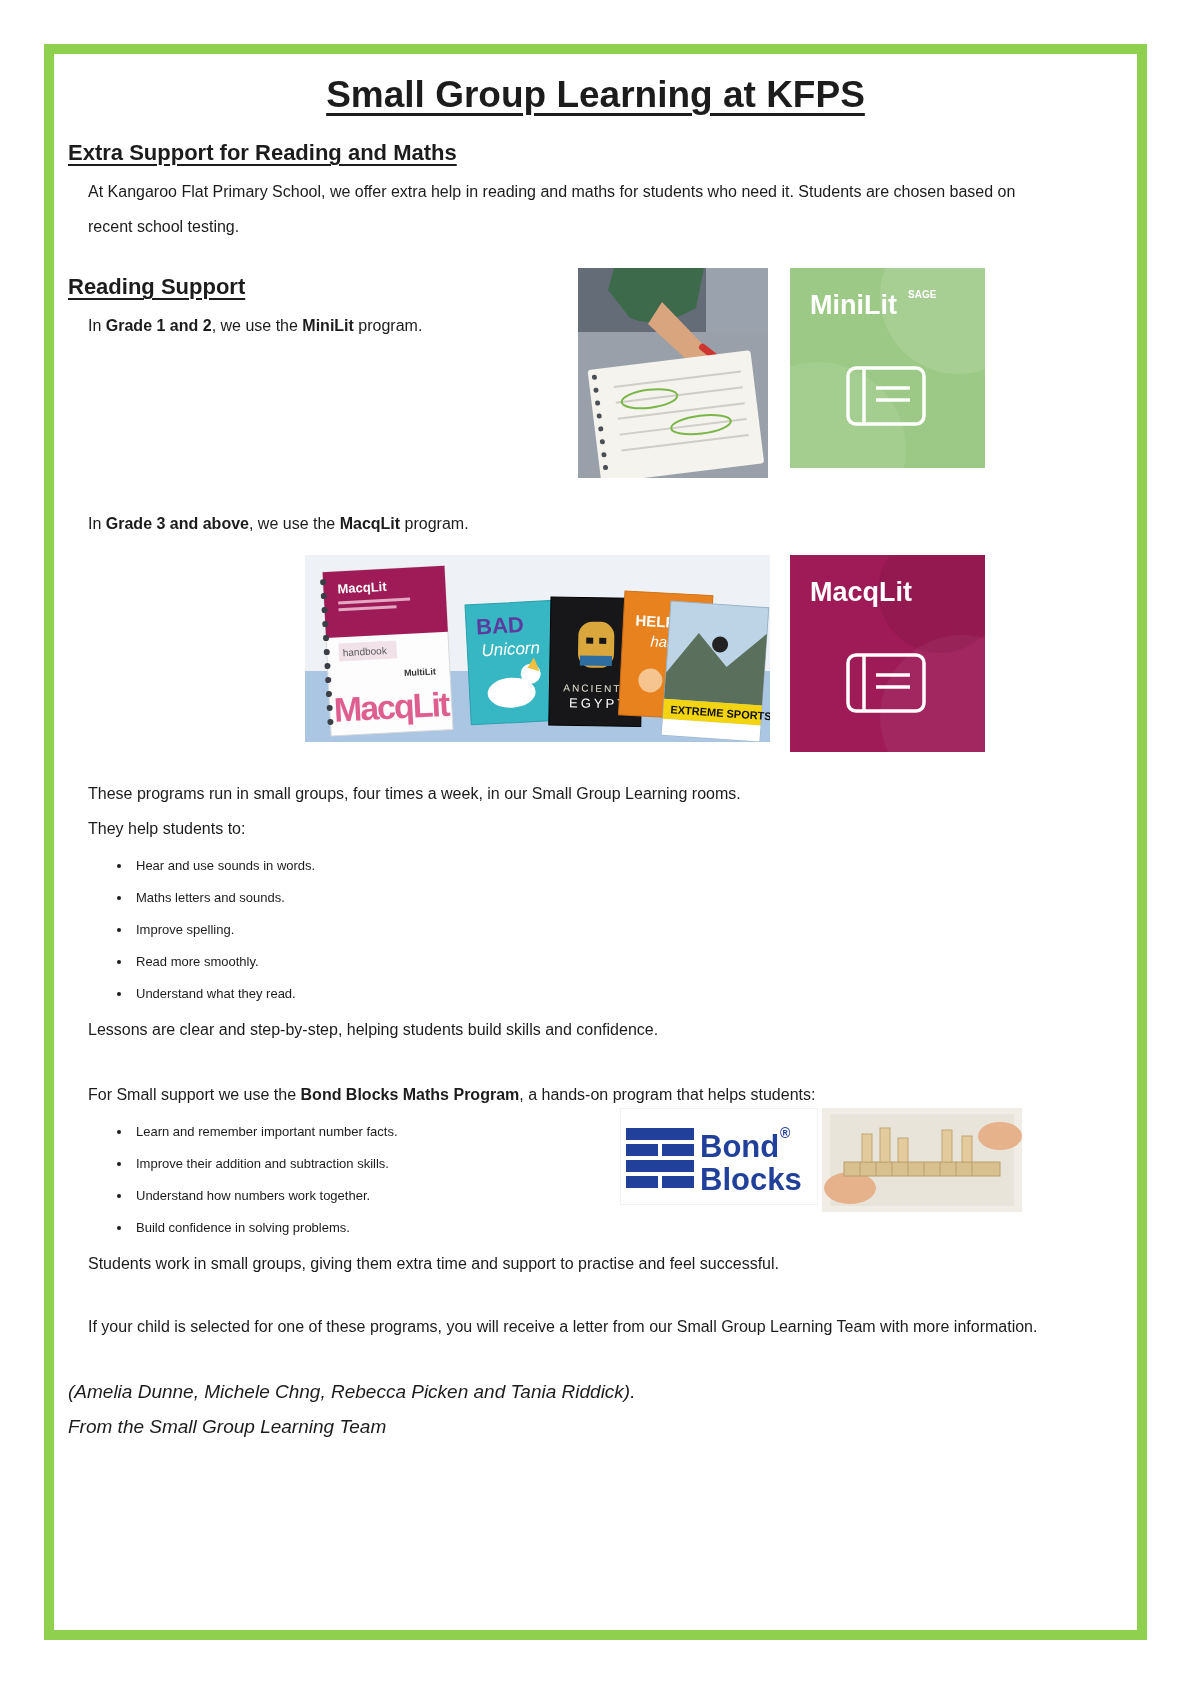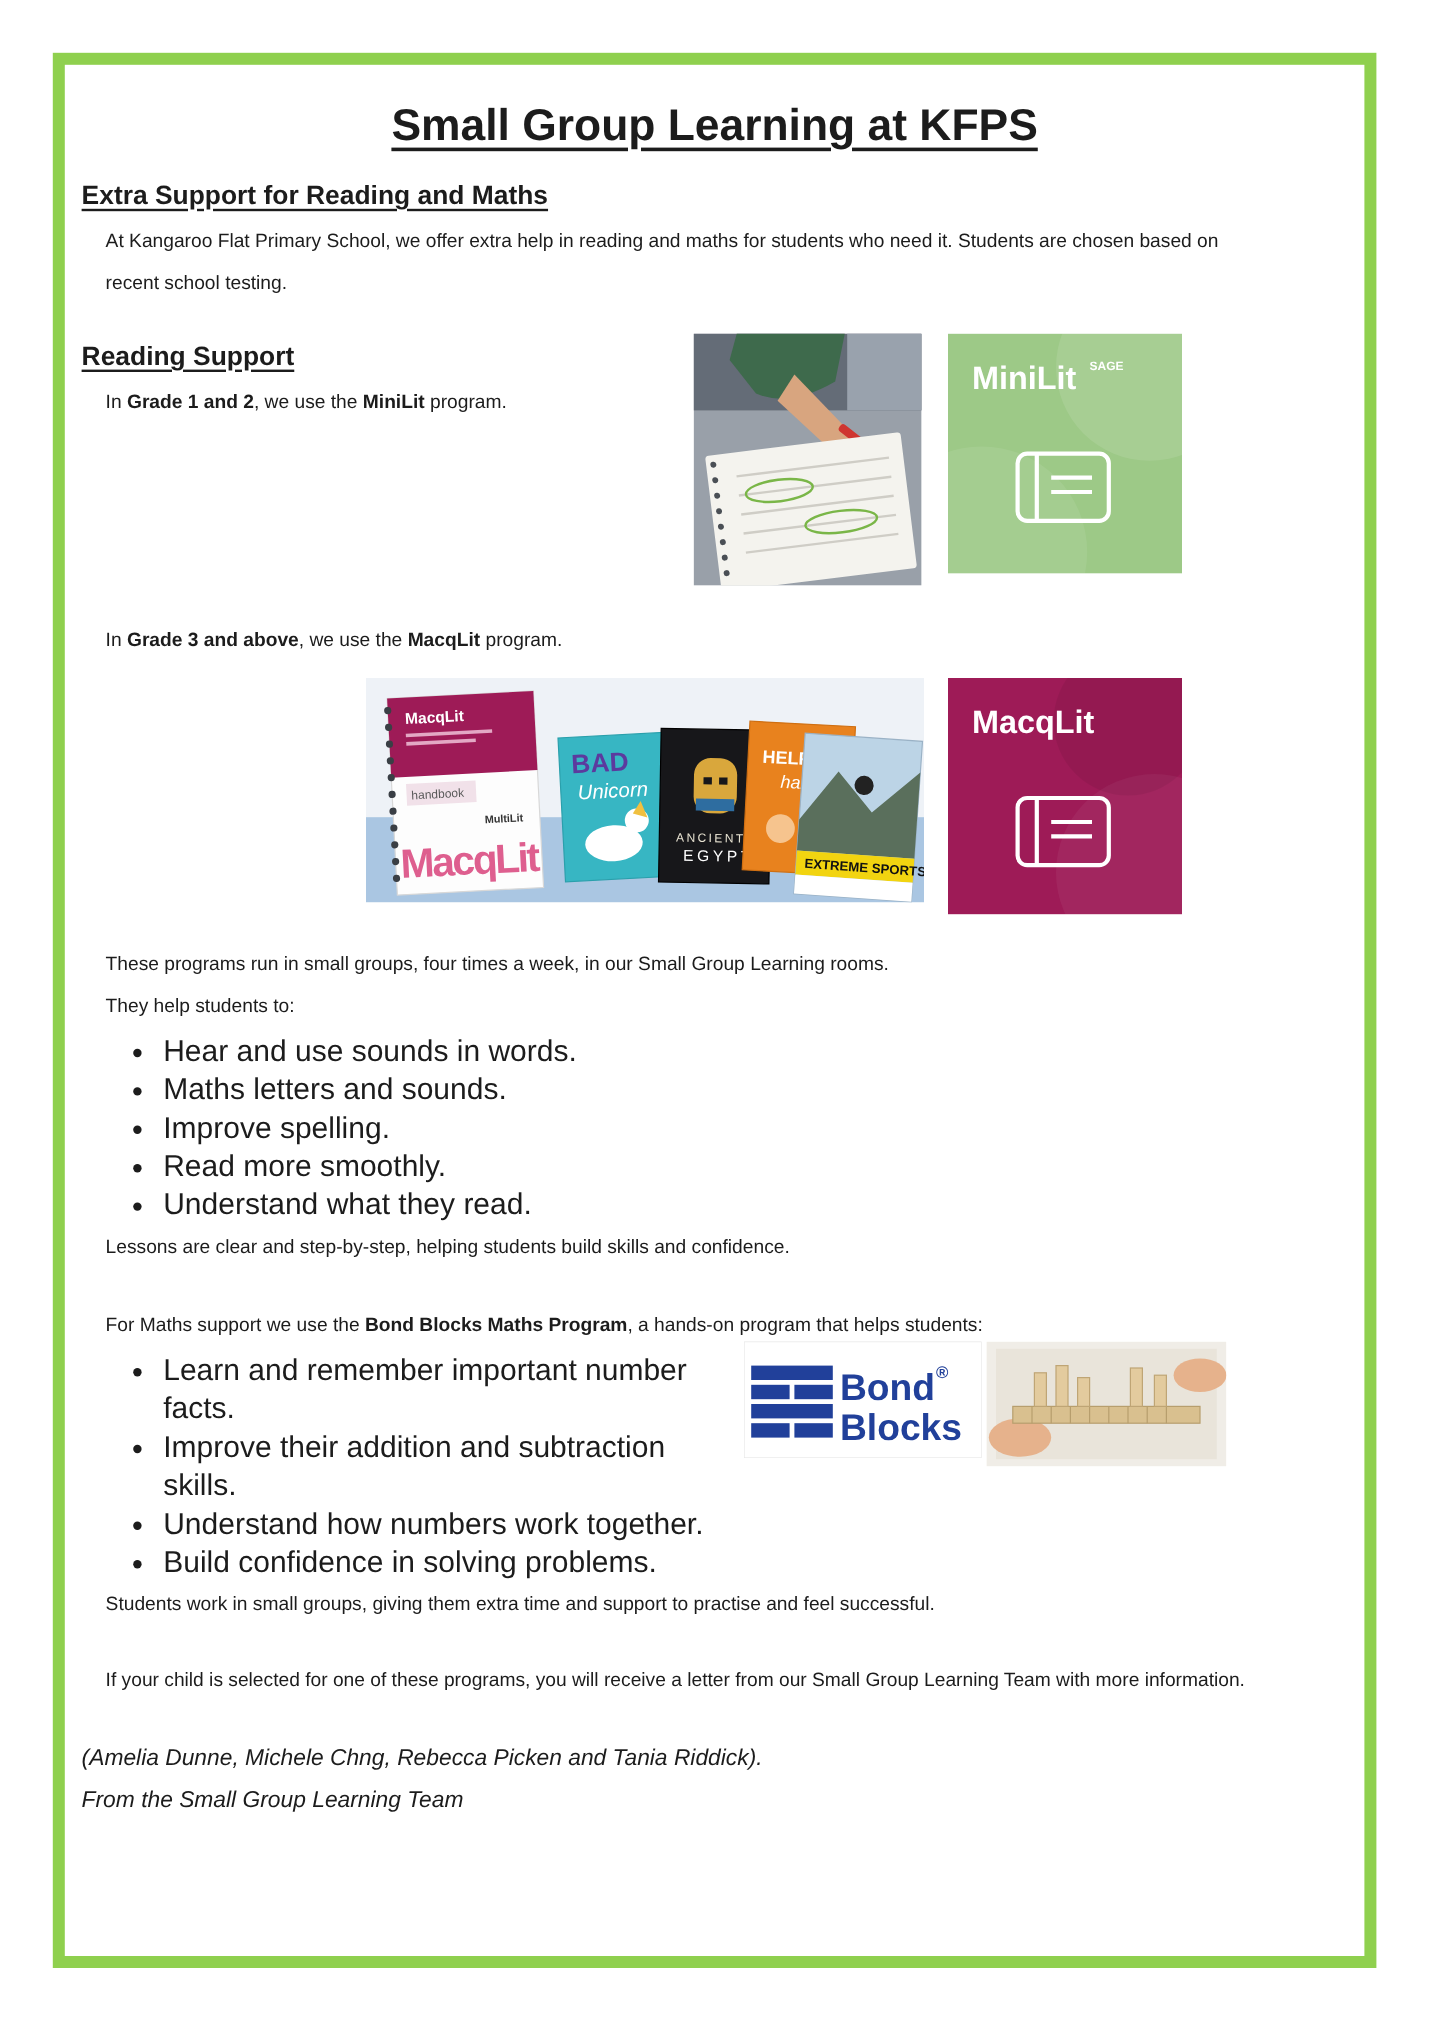--- a/index.html
+++ b/index.html
@@ -1,20 +1,20 @@
 <!DOCTYPE html>
 <html style="--border_green: #8fd04e; --minilit_green: #9dc987; --macqlit_maroon: #9e1b57; --bond_blue: #21409a;"><head>
 <meta charset="utf-8">
 <style>
   * { margin:0; padding:0; box-sizing:border-box; }
   html,body { width:1191px; height:1684px; background:#ffffff; overflow:hidden; }
   body { font-family:"Liberation Sans", sans-serif; color:#1c1c1c; position:relative; }
   .frame { position:absolute; left:44px; top:44px; right:44px; bottom:44px;
            border:10px solid var(--border_green, #8fd04e); background:#fff; }
-  .content { position:absolute; left:14px; right:14px; top:22px; }
+  .content { position:absolute; left:14px; right:14px; top:12px; }
 
   h1.doc-title { text-align:center; font-size:37px; font-weight:bold;
     text-decoration:underline; text-decoration-thickness:3px; text-underline-offset:6px;
     margin:8px 0 24px 0; }
   h2.sec { font-size:22px; font-weight:bold; text-decoration:underline;
     text-decoration-thickness:2px; text-underline-offset:4px; margin:0 0 8px 0; }
   p.copy { font-size:16px; line-height:35px; max-width:955px;margin-left:20px; }
   p.wide { max-width:1010px; }
   .b { font-weight:bold; }
 
@@ -22,21 +22,21 @@
   .intro-block p { margin-top:4px; }
 
   .reading-row { position:relative; min-height:218px; margin-bottom:6px; }
   .reading-text { width:500px; }
   .reading-images { position:absolute; left:510px; top:-6px; display:flex; gap:22px; align-items:flex-start; }
 
   .grade3-para { margin-top:14px; }
   .macqlit-row { margin-top:14px; margin-left:237px; display:flex; gap:20px; align-items:flex-start; }
 
   .groups-para { margin-top:24px; }
-  ul.bullets { list-style:disc; padding-left:64px; font-size:25px; line-height:32px; margin:4px 0 2px 0; }
+  ul.bullets { list-style:disc; padding-left:64px; font-size:13px; line-height:32px; margin:4px 0 2px 0; }
   ul.bullets li { padding-left:4px; }
 
   .maths-section { margin-top:30px; }
   .maths-row { position:relative; }
   .maths-row ul.bullets { width:540px; }
   .maths-images { position:absolute; left:552px; top:-8px; display:flex; gap:4px; align-items:flex-start; }
 
   .after-bullets { margin-top:2px; }
   .closing-para { margin-top:28px; }
   .signoff { margin-top:30px; }
@@ -196,21 +196,21 @@
       <li>Hear and use sounds in words.</li>
       <li>Maths letters and sounds.</li>
       <li>Improve spelling.</li>
       <li>Read more smoothly.</li>
       <li>Understand what they read.</li>
     </ul>
 
     <p class="copy after-bullets">Lessons are clear and step-by-step, helping students build skills and confidence.</p>
 
     <section class="maths-section">
-      <p class="copy wide"><span>For Maths support we use the </span><span class="b">Bond Blocks Maths Program</span><span>, a hands-on program that helps students:</span></p>
+      <p class="copy wide"><span>For Small support we use the </span><span class="b">Bond Blocks Maths Program</span><span>, a hands-on program that helps students:</span></p>
 
       <div class="maths-row">
         <ul class="bullets">
           <li>Learn and remember important number facts.</li>
           <li>Improve their addition and subtraction skills.</li>
           <li>Understand how numbers work together.</li>
           <li>Build confidence in solving problems.</li>
         </ul>
         <div class="maths-images">
 

